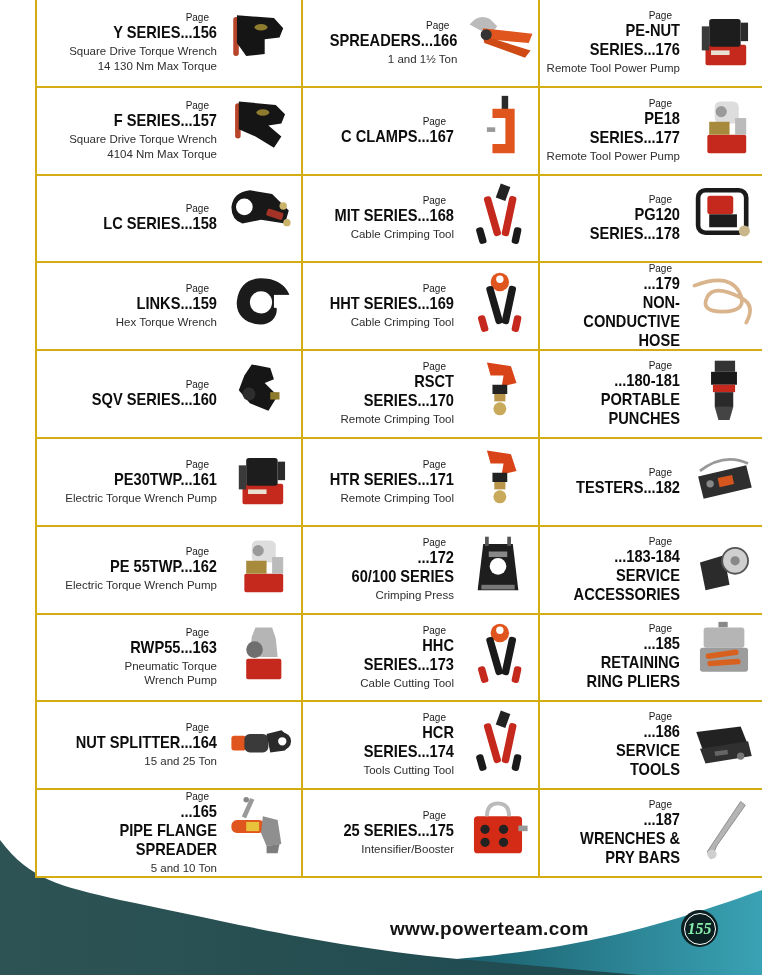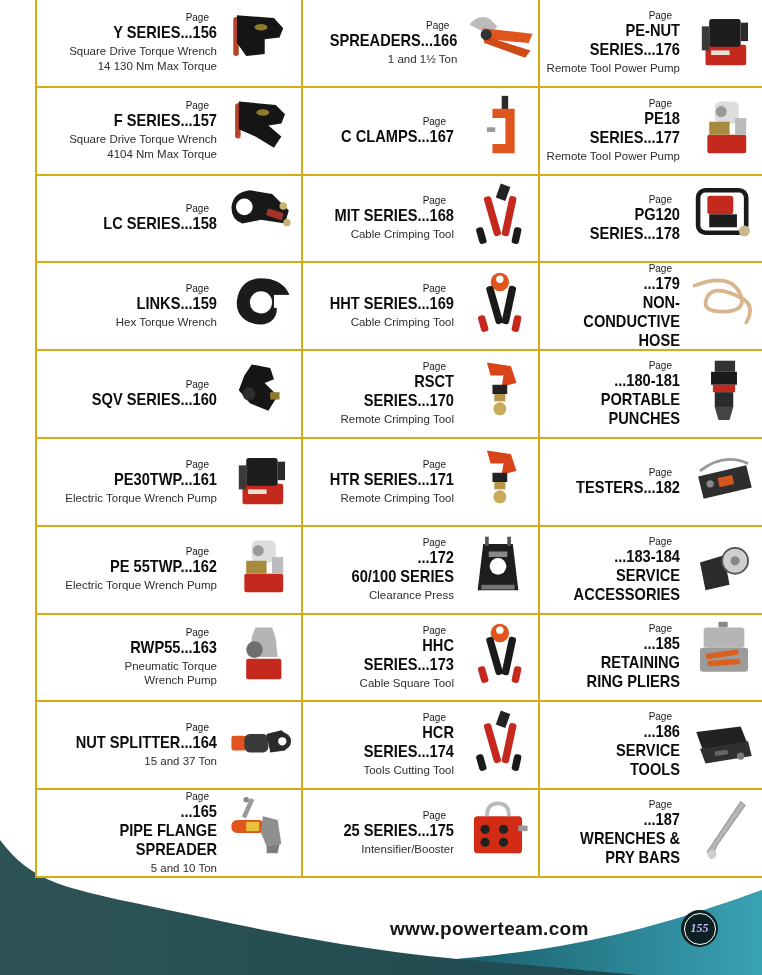--- a/index.html
+++ b/index.html
@@ -41,21 +41,21 @@
     font-weight:700; font-size:19px; letter-spacing:0.3px; color:#141414; z-index:3;
   }
   .badge {
     position:absolute; left:681px; top:910px; width:37px; height:37px;
     border-radius:50%; background:#0c2022; z-index:3;
     display:flex; align-items:center; justify-content:center;
   }
   .badge::before { content:""; position:absolute; inset:2.5px; border:1.2px solid #ffffff; border-radius:50%; }
   .badge span {
     font-family:"Liberation Serif", serif; font-style:italic; font-weight:700;
-    font-size:12px; color:#c4b5fd;text-align:center;
+    font-size:16px; color:#86efac;text-align:center;
   }
   .defs-hidden { position:absolute; width:0; height:0; overflow:hidden; }
 </style>
 </head>
 <body>
 
 <svg class="defs-hidden" aria-hidden="true">
   <defs>
     <symbol id="i-torque" viewBox="0 0 80 80">
       <rect x="10" y="12" width="6" height="42" rx="3" fill="#b8442a"></rect>
@@ -444,21 +444,21 @@
         <svg viewBox="0 0 80 80">
           <use href="#i-pump-white"></use>
         </svg>
       </div>
   </div>
   <div class="cell c1">
     <div class="txt">
       <div class="page-lbl">Page</div>
       <div class="title">...172
 60/100 SERIES</div>
-      <div class="desc">Clearance Press</div>
+      <div class="desc">Crimping Press</div>
     </div>
     <div class="img">
         <svg viewBox="0 0 80 80">
           <use href="#i-press"></use>
         </svg>
       </div>
   </div>
   <div class="cell c2">
     <div class="txt">
       <div class="page-lbl">Page</div>
@@ -483,21 +483,21 @@
     <div class="img">
         <svg viewBox="0 0 80 80">
           <use href="#i-pump-pneu"></use>
         </svg>
       </div>
   </div>
   <div class="cell c1">
     <div class="txt">
       <div class="page-lbl">Page</div>
       <div class="title">HHC SERIES...173</div>
-      <div class="desc">Cable Square Tool</div>
+      <div class="desc">Cable Cutting Tool</div>
     </div>
     <div class="img">
         <svg viewBox="0 0 80 80">
           <use href="#i-cutter"></use>
         </svg>
       </div>
   </div>
   <div class="cell c2">
     <div class="txt">
       <div class="page-lbl">Page</div>
@@ -509,21 +509,21 @@
         <svg viewBox="0 0 80 80">
           <use href="#i-plierscase"></use>
         </svg>
       </div>
   </div>
 
   <div class="cell c0">
     <div class="txt">
       <div class="page-lbl">Page</div>
       <div class="title">NUT SPLITTER...164</div>
-      <div class="desc">15 and 37 Ton</div>
+      <div class="desc">15 and 25 Ton</div>
     </div>
     <div class="img">
         <svg viewBox="0 0 80 80">
           <use href="#i-nut"></use>
         </svg>
       </div>
   </div>
   <div class="cell c1">
     <div class="txt">
       <div class="page-lbl">Page</div>

